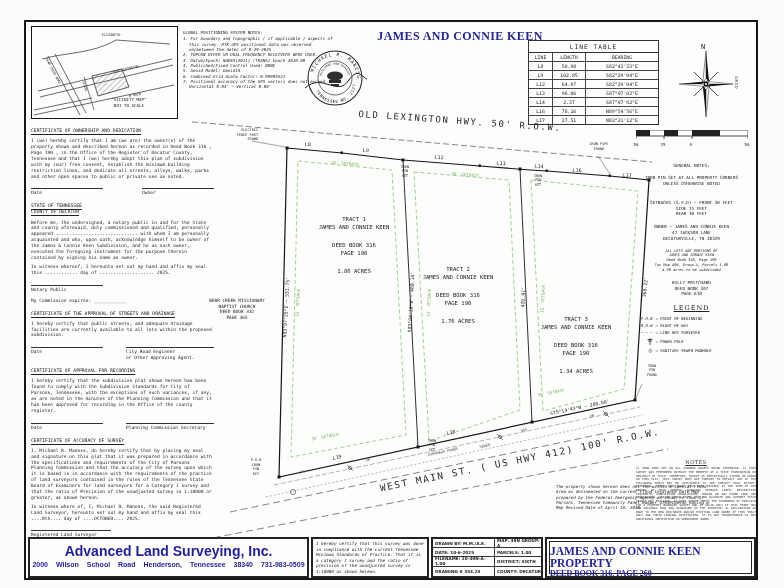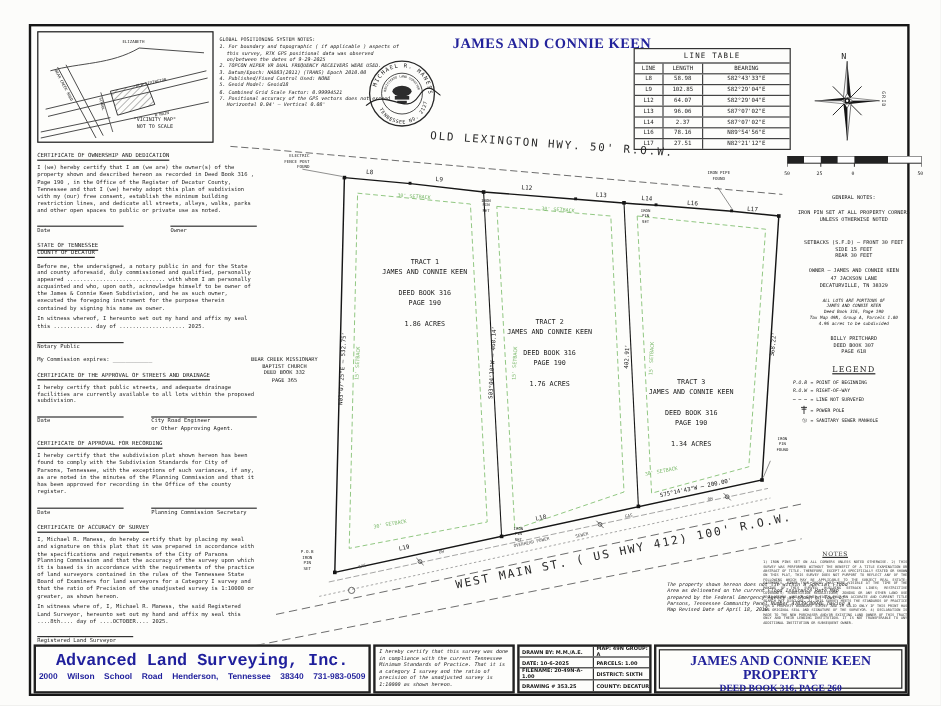--- a/index.html
+++ b/index.html
@@ -37,21 +37,21 @@
   
   .leftcol { position:absolute; left:31px; top:128px; width:183px; font-size:4.55px;
              line-height:1.3; color:#222; }
   .cert { margin-bottom:7px; }
   .cert .h { text-decoration:underline; text-underline-offset:1.5px; margin-bottom:4px; font-size:4.7px; }
   .sigrow { display:flex; justify-content:space-between; margin-top:9px; }
   .sig { width:72px; }
   .sig .ln { border-top:.8px solid #333; margin-bottom:1px; }
   .commission { margin-top:5px; }
   
-  .rpanel { position:absolute; left:649px; top:130px; width:125px; text-align:center;
+  .rpanel { position:absolute; left:629px; top:130px; width:125px; text-align:center;
             font-size:4.3px; line-height:1.35; color:#222; }
   .rp-item { margin-bottom:7px; white-space:pre-line; }
   .rp-h { margin-bottom:1px; }
   .legend { text-align:left; margin:0 auto; width:112px; }
   .legend .lg-t { text-align:center; font-size:6.5px; letter-spacing:1px; text-decoration:underline;
                   font-family:"DejaVu Serif", serif; margin-bottom:3px; }
   .lg-row { display:flex; align-items:center; margin-bottom:2px; font-size:3.9px; }
   .lg-sym { width:20px; text-align:right; padding-right:3px; font-style:italic; }
   .notesblk { position:absolute; left:636px; top:459px; width:120px; font-size:2.9px;
               line-height:1.25; text-align:justify; color:#333; }
@@ -61,34 +61,34 @@
            line-height:1.3; color:#222; font-style:italic; }
   
   .plat { position:absolute; left:190px; top:108px; width:480px; height:432px; }
   .pl { position:absolute; white-space:pre-line; text-align:center; line-height:1.3;
         color:#222; transform-origin:center; }
   .grn { color:#7cba6c; }
   .roadlbl { letter-spacing:1.6px; color:#2a2a2a; font-size:9px; }
   
   .fblk { position:absolute; top:537px; height:41px; border:2.2px solid #222; background:#fdfdfb; }
   .company { left:28px; width:281px; text-align:center; padding-top:5px; }
-  .company .nm { color:#1f1f9c; font-family:Liberation Mono, monospace; font-weight:bold;
+  .company .nm { color:#1f1f9c; font-family:Liberation Sans, sans-serif; font-weight:bold;
                  font-size:14px; line-height:1.1; }
   .company .ad { color:#1f1f9c; font-family:"Liberation Sans", sans-serif; font-weight:bold;
                  font-size:7px; word-spacing:6px; margin-top:2px; }
   .certblk { left:311px; width:118px; font-size:4.25px; font-style:italic; line-height:1.3;
              padding:2px 3px; color:#222; }
   .infotbl { left:431px; width:112px; font-size:4.2px; font-family:"DejaVu Sans", sans-serif;
              font-weight:bold; }
   .infotbl .r { display:flex; border-bottom:1px solid #333; height:9.2px; align-items:center; }
   .infotbl .r:last-child { border-bottom:none; }
   .infotbl .cl { width:62px; padding-left:2px; border-right:1px solid #333; height:100%; display:flex; align-items:center; }
   .infotbl .cr { flex:1; padding-left:2px; }
   .tblk { left:545px; width:211px; padding:2px; }
-  .tblk .inner { border:1px solid #222; height:100%; text-align:center; padding-top:3px; }
+  .tblk .inner { border:1px solid #222; height:100%; padding-top:3px; }
   .tblk .l1 { color:#23239b; font-family:"Liberation Serif", serif; font-weight:bold; font-size:11.5px; }
   .tblk .l2 { color:#23239b; font-family:"Liberation Serif", serif; font-weight:bold; font-size:8px; }
   .grid-lbl { writing-mode:vertical-rl; font-size:4px; letter-spacing:1px; }
 </style>
 </head>
 <body>
 
 <div class="page">
   <div class="frame"></div>
 

